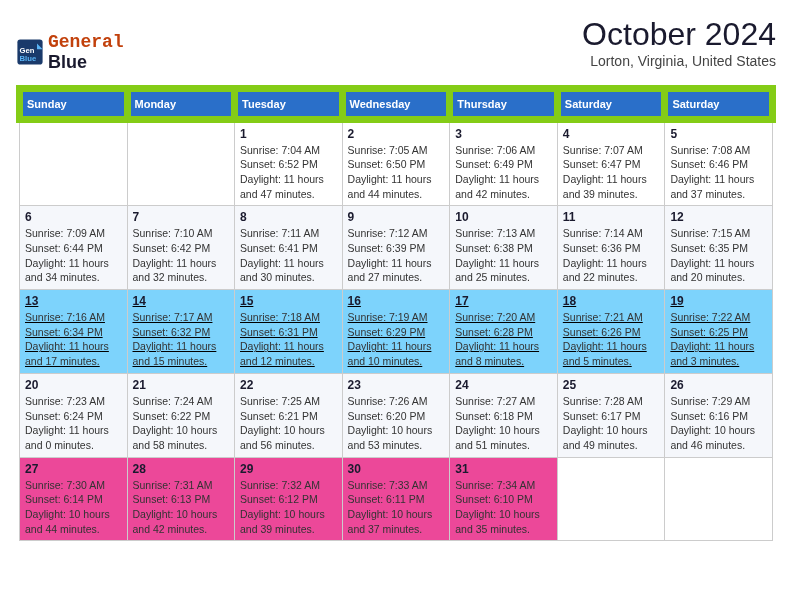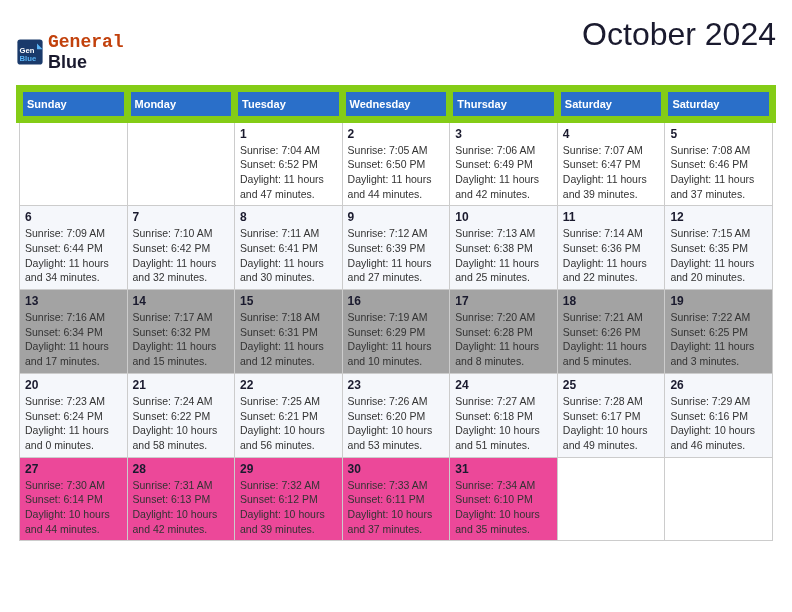--- a/index.html
+++ b/index.html
@@ -79,21 +79,21 @@
     }
     .day-info {
       color: #333;
       font-size: 10.5px;
       line-height: 1.4;
     }
     .empty-cell { background: #fff !important; }
     
     .row-1 td { background: #ffffff; }
     .row-2 td { background: #f0f4fa; }
-    .row-3 td { background: #a3a3a3; }
+    .row-3 td { background: #7dd3fc; text-decoration: underline; }
     .row-4 td { background: #f0f4fa; }
     .row-5 td { background: #ec4899; }
   </style>
 </head>
 <body>
 
 <div class="header">
   <div class="logo">
     <svg class="logo-icon" viewBox="0 0 40 40">
       <rect x="2" y="2" width="36" height="36" rx="4" fill="#1a3a6b"></rect>
@@ -102,20 +102,21 @@
       <polygon points="30,8 38,16 30,16" fill="#5ab4f5"></polygon>
     </svg>
     <div>
       <div class="logo-text">
         <span>General</span><br>Blue
       </div>
     </div>
   </div>
   <div class="title-area">
     <div class="month-title">October 2024</div>
+    <div class="location">Lorton, Virginia, United States</div>
   </div>
 </div>
 
 <table class="calendar">
   <thead>
     <tr id="header-row">
         <th>Sunday</th>
         <th>Monday</th>
         <th>Tuesday</th>
         <th>Wednesday</th>

